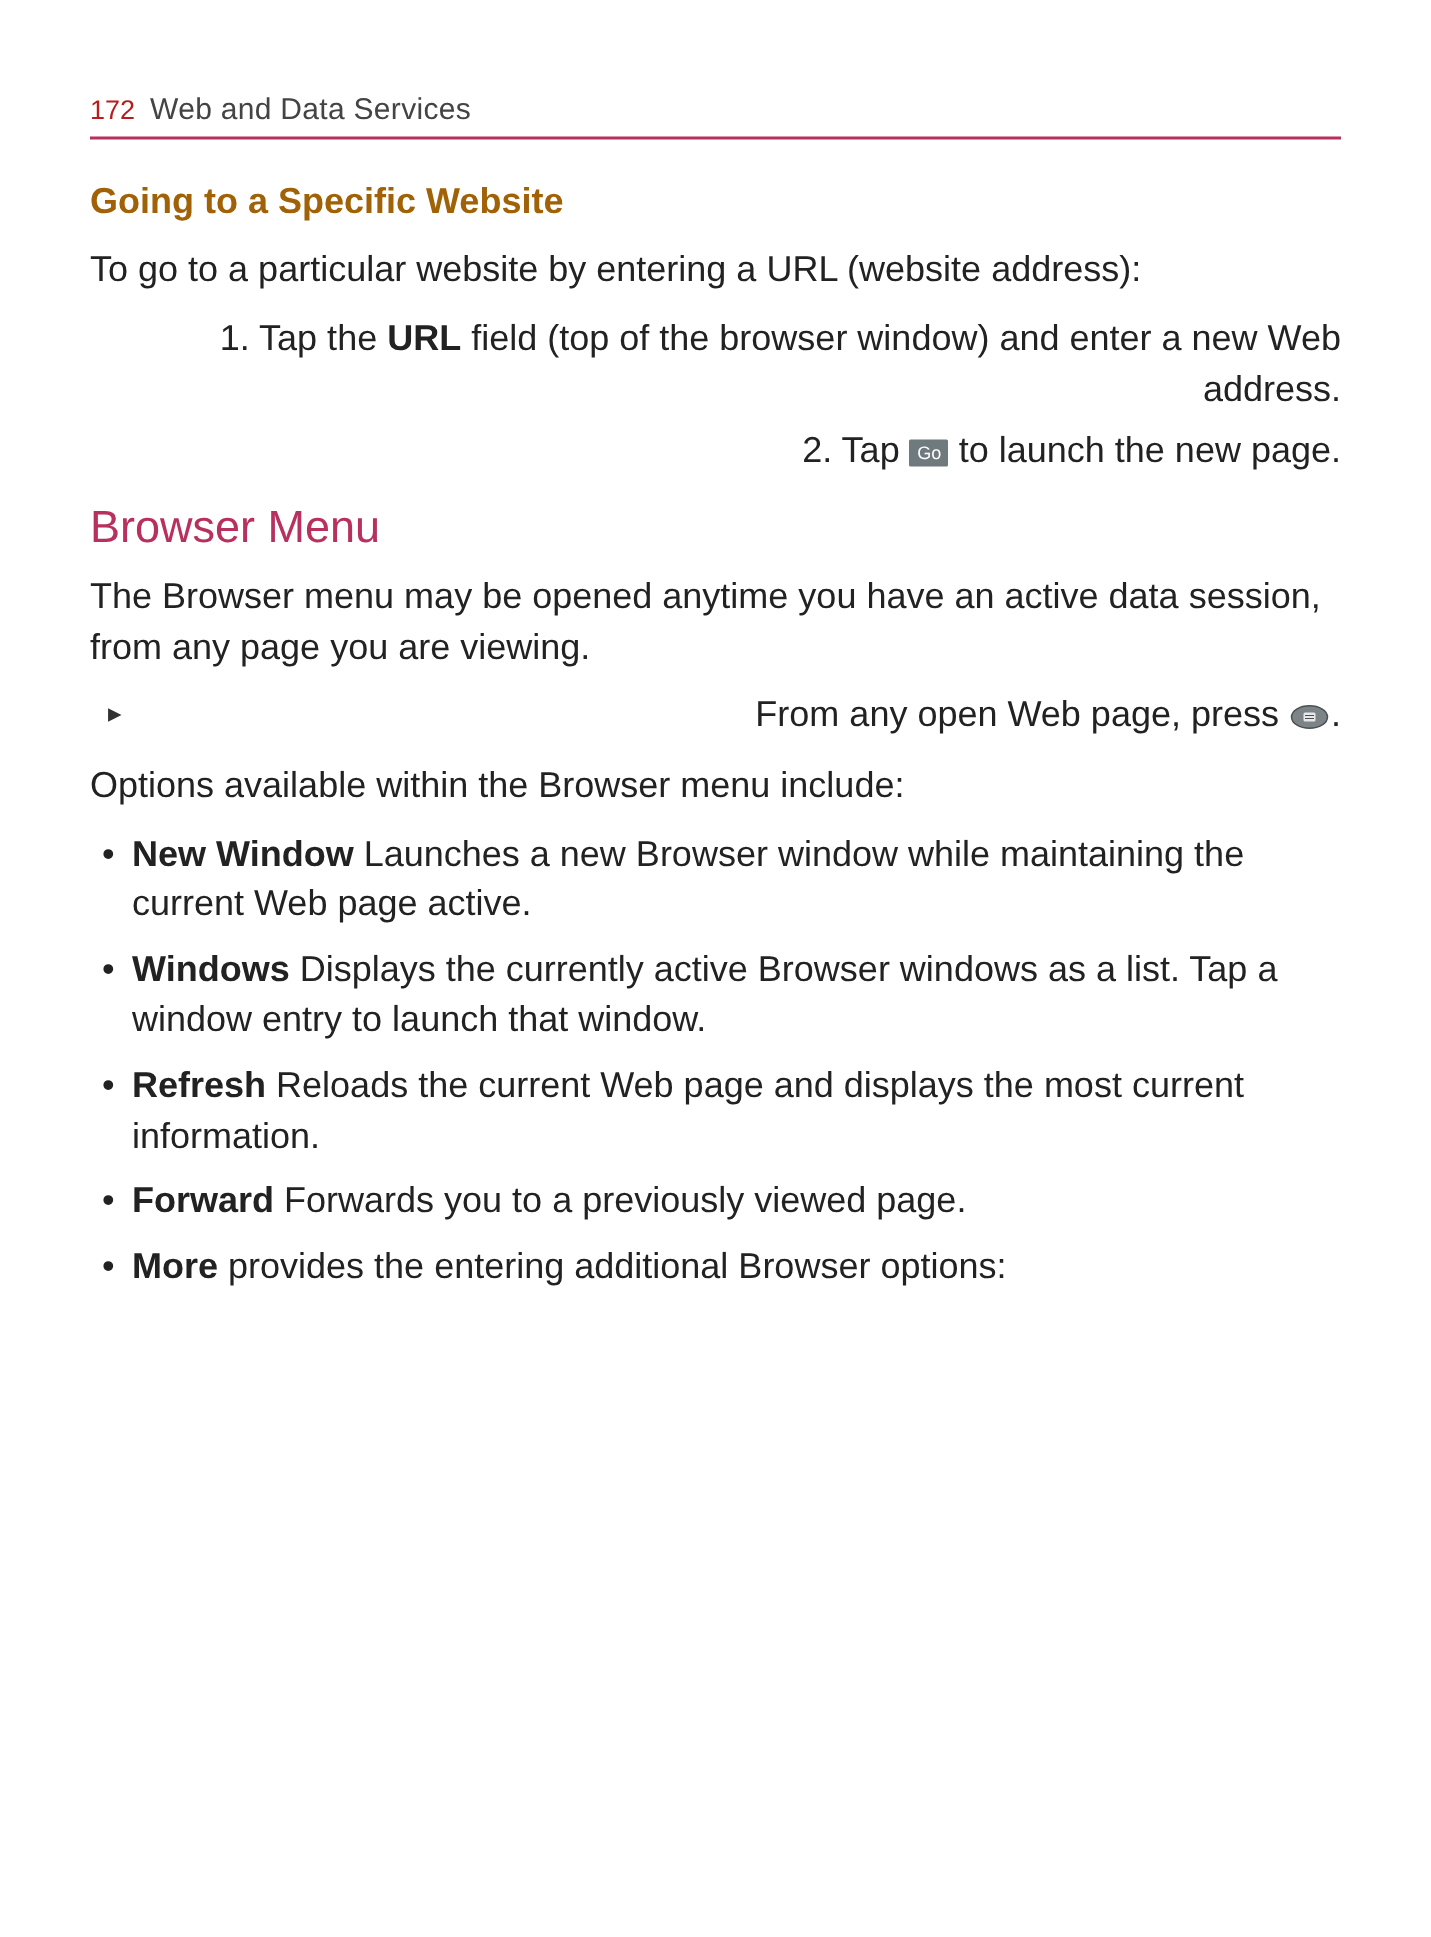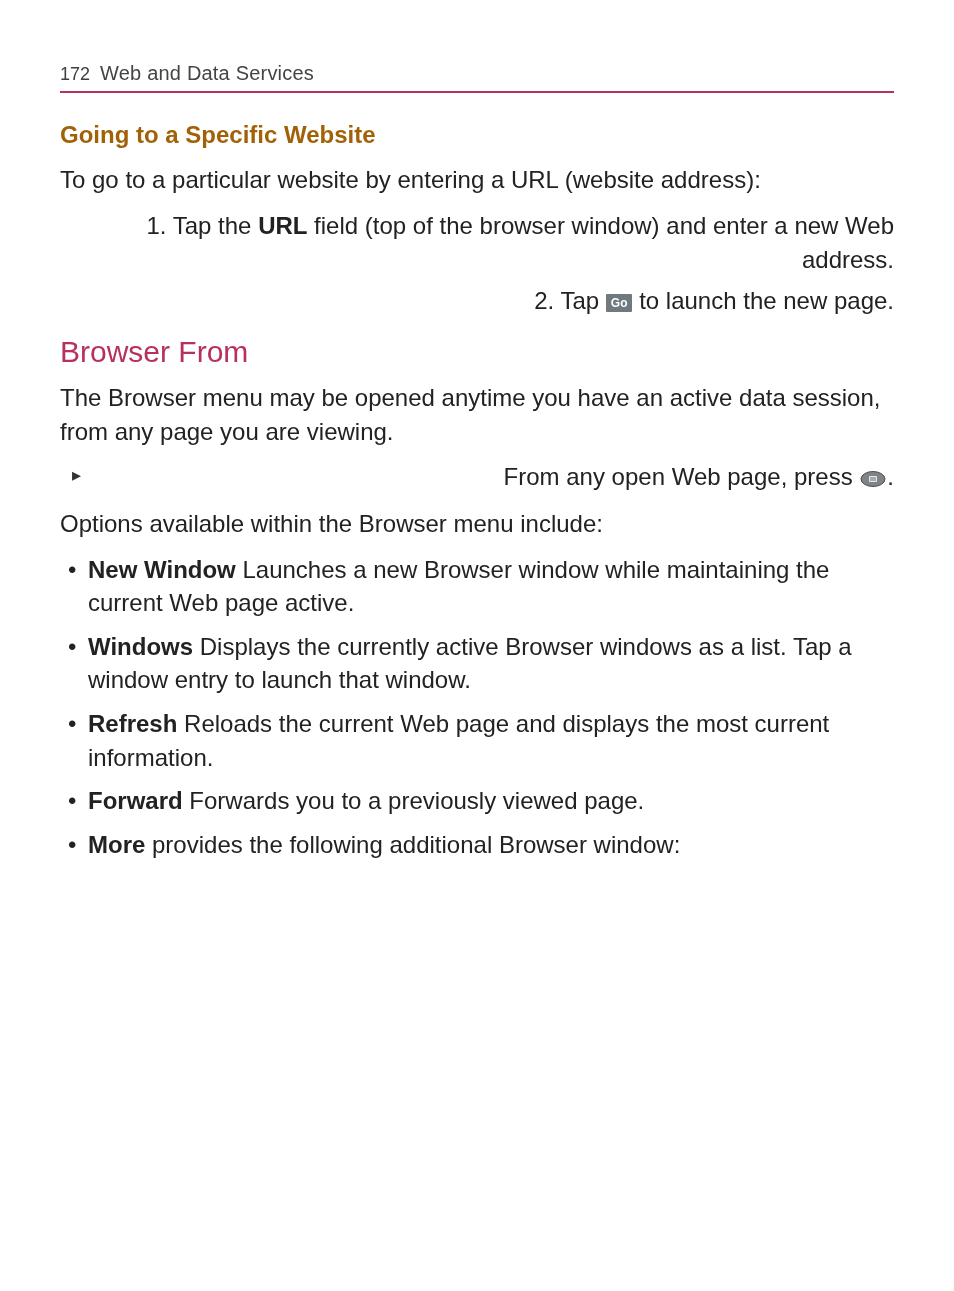--- a/index.html
+++ b/index.html
@@ -15,21 +15,21 @@
   }
   .header {
     display: flex;
     align-items: baseline;
     border-bottom: 2px solid #b8305e;
     padding-bottom: 6px;
     margin-bottom: 28px;
   }
   .page-number {
     font-size: 18px;
-    color: #404040;
+    color: #b91c1c;
     margin-right: 10px;
   }
   .header-title {
     font-size: 20px;
     color: #444444;
     letter-spacing: 0.2px;
   }
   .subheading {
     font-size: 24px;
     font-weight: bold;
@@ -82,21 +82,21 @@
     font-size: 30px;
     color: #b8305e;
     margin: 16px 0 12px 0;
     font-weight: normal;
   }
   .go-btn {
     display: inline-block;
     background: #6f7a7f;
     color: #ffffff;
     font-size: 12px;
-    font-weight: bold;
+    font-weight: normal;
     padding: 3px 5px;
     border-radius: 1px;
     vertical-align: middle;
     line-height: 1;
   }
   .tri-bullet-list {
     list-style: none;
     padding-left: 34px;
     margin: 4px 0 12px 0;
     text-align: right;
@@ -163,21 +163,21 @@
       </span>
     </li>
     <li class="numbered-item">
       <span class="number-label">2.</span>
       <span class="item-text">
         <span>Tap </span><span class="go-btn">Go</span><span> to launch the new page.</span>
       </span>
     </li>
   </ol>
 
-  <div class="section-heading">Browser From</div>
+  <div class="section-heading">Browser Menu</div>
 
   <div class="body-text">The Browser menu may be opened anytime you have an active data session, from any page you are viewing.</div>
 
   <ul class="tri-bullet-list">
     <li class="tri-bullet-item">
       <span>From any open Web page, press </span><svg class="menu-oval" viewBox="0 0 28 18">
           <ellipse cx="14" cy="9" rx="12" ry="7.5" fill="#7d8488" stroke="#4a5054" stroke-width="1"></ellipse>
           <rect x="10" y="6" width="8" height="6" rx="1" fill="#e8e8e8"></rect>
           <line x1="11" y1="8" x2="17" y2="8" stroke="#4a5054" stroke-width="0.8"></line>
           <line x1="11" y1="10" x2="17" y2="10" stroke="#4a5054" stroke-width="0.8"></line>
@@ -194,16 +194,16 @@
     <li class="dot-item">
       <span class="bold">Windows</span><span> Displays the currently active Browser windows as a list. Tap a window entry to launch that window.</span>
     </li>
     <li class="dot-item">
       <span class="bold">Refresh</span><span> Reloads the current Web page and displays the most current information.</span>
     </li>
     <li class="dot-item">
       <span class="bold">Forward</span><span> Forwards you to a previously viewed page.</span>
     </li>
     <li class="dot-item">
-      <span class="bold">More</span><span> provides the following additional Browser window:</span>
+      <span class="bold">More</span><span> provides the entering additional Browser options:</span>
     </li>
   </ul>
 </div>
 
 </body></html>

